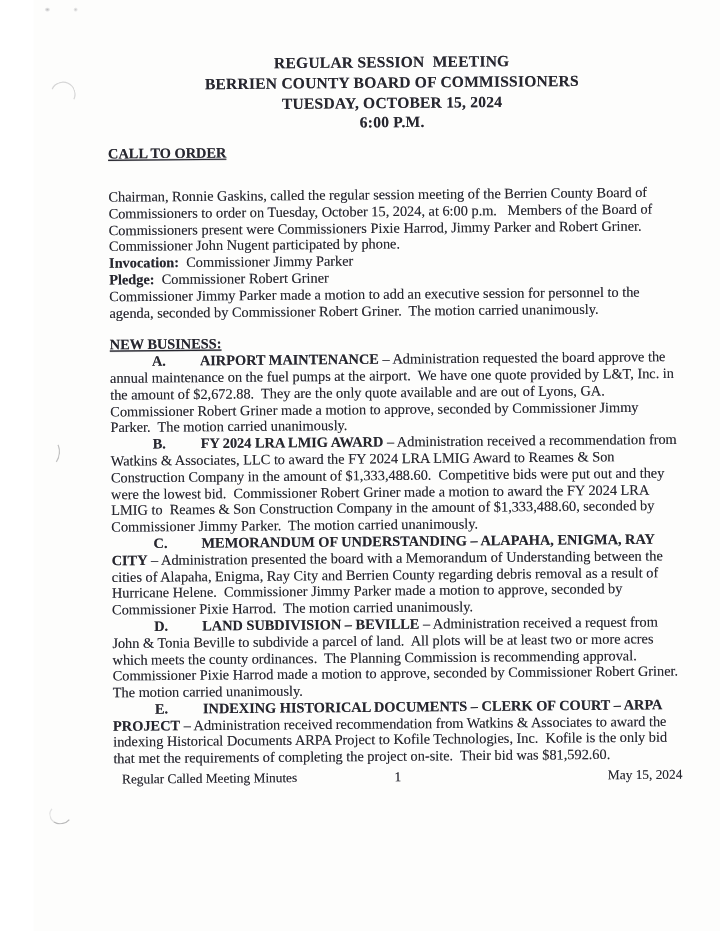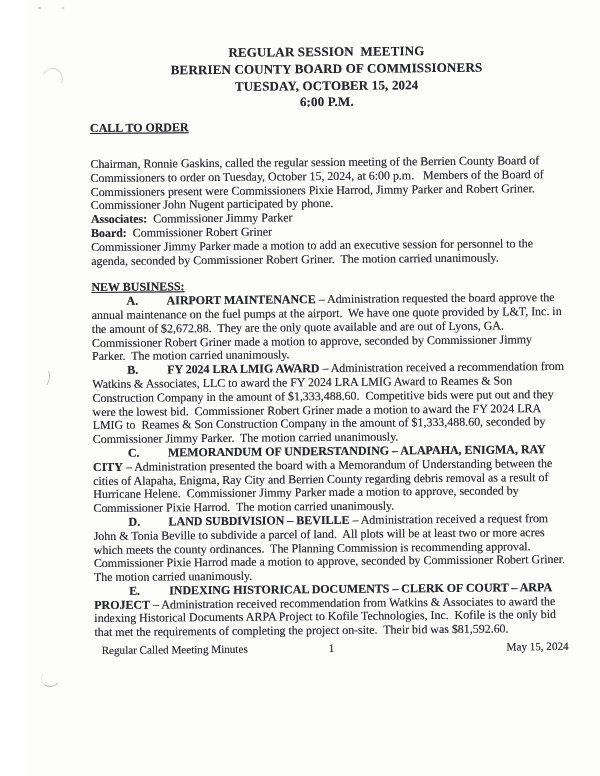--- a/index.html
+++ b/index.html
@@ -154,22 +154,22 @@
       <div class="pre">REGULAR SESSION  MEETING</div>
       <div class="pre">BERRIEN COUNTY BOARD OF COMMISSIONERS</div>
       <div class="pre">TUESDAY, OCTOBER 15, 2024</div>
       <div class="pre">6:00 P.M.</div>
     </div>
 
     <div class="heading heading-cto">CALL TO ORDER</div>
 
     <p class="para para-open pre">Chairman, Ronnie Gaskins, called the regular session meeting of the Berrien County Board of Commissioners to order on Tuesday, October 15, 2024, at 6:00 p.m.   Members of the Board of Commissioners present were Commissioners Pixie Harrod, Jimmy Parker and Robert Griner.  Commissioner John Nugent participated by phone.</p>
 
-    <div class="kv"><span class="label">Associates:</span><span class="value">Commissioner Jimmy Parker</span></div>
-    <div class="kv"><span class="label">Board:</span><span class="value">Commissioner Robert Griner</span></div>
+    <div class="kv"><span class="label">Invocation:</span><span class="value">Commissioner Jimmy Parker</span></div>
+    <div class="kv"><span class="label">Pledge:</span><span class="value">Commissioner Robert Griner</span></div>
 
     <p class="para motion pre">Commissioner Jimmy Parker made a motion to add an executive session for personnel to the agenda, seconded by Commissioner Robert Griner.  The motion carried unanimously.</p>
 
     <div class="heading heading-nb">NEW BUSINESS:</div>
 
     <p class="item item-a pre"><span class="tab-letter">A.</span><span class="item-heading">AIRPORT MAINTENANCE</span> <span class="item-body">– Administration requested the board approve the annual maintenance on the fuel pumps at the airport.  We have one quote provided by L&amp;T, Inc. in the amount of $2,672.88.  They are the only quote available and are out of Lyons, GA.  Commissioner Robert Griner made a motion to approve, seconded by Commissioner Jimmy Parker.  The motion carried unanimously.</span></p>
 
     <p class="item item-b pre"><span class="tab-letter">B.</span><span class="item-heading">FY 2024 LRA LMIG AWARD</span> <span class="item-body">– Administration received a recommendation from Watkins &amp; Associates, LLC to award the FY 2024 LRA LMIG Award to Reames &amp; Son Construction Company in the amount of $1,333,488.60.  Competitive bids were put out and they were the lowest bid.  Commissioner Robert Griner made a motion to award the FY 2024 LRA LMIG to  Reames &amp; Son Construction Company in the amount of $1,333,488.60, seconded by Commissioner Jimmy Parker.  The motion carried unanimously.</span></p>
 
     <p class="item item-c pre"><span class="tab-letter">C.</span><span class="item-heading">MEMORANDUM OF UNDERSTANDING – ALAPAHA, ENIGMA, RAY CITY</span> <span class="item-body">– Administration presented the board with a Memorandum of Understanding between the cities of Alapaha, Enigma, Ray City and Berrien County regarding debris removal as a result of Hurricane Helene.  Commissioner Jimmy Parker made a motion to approve, seconded by Commissioner Pixie Harrod.  The motion carried unanimously.</span></p>

